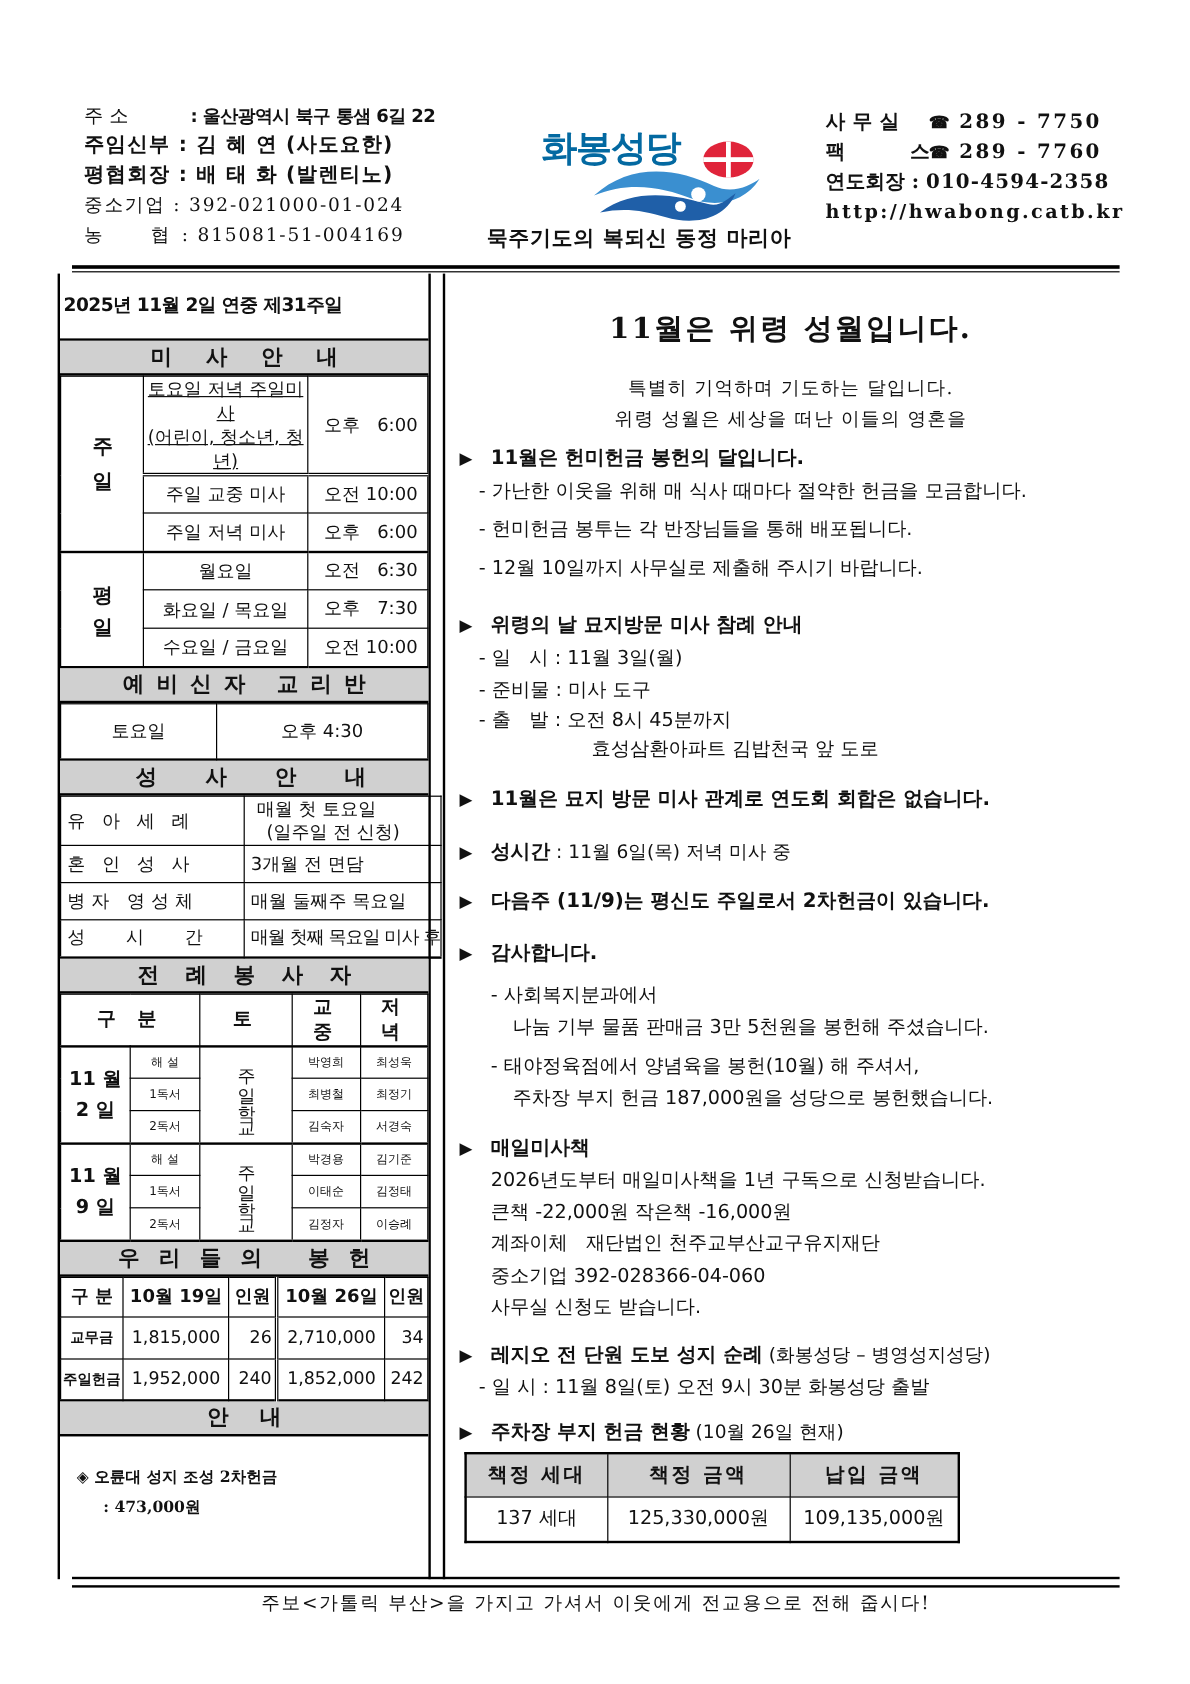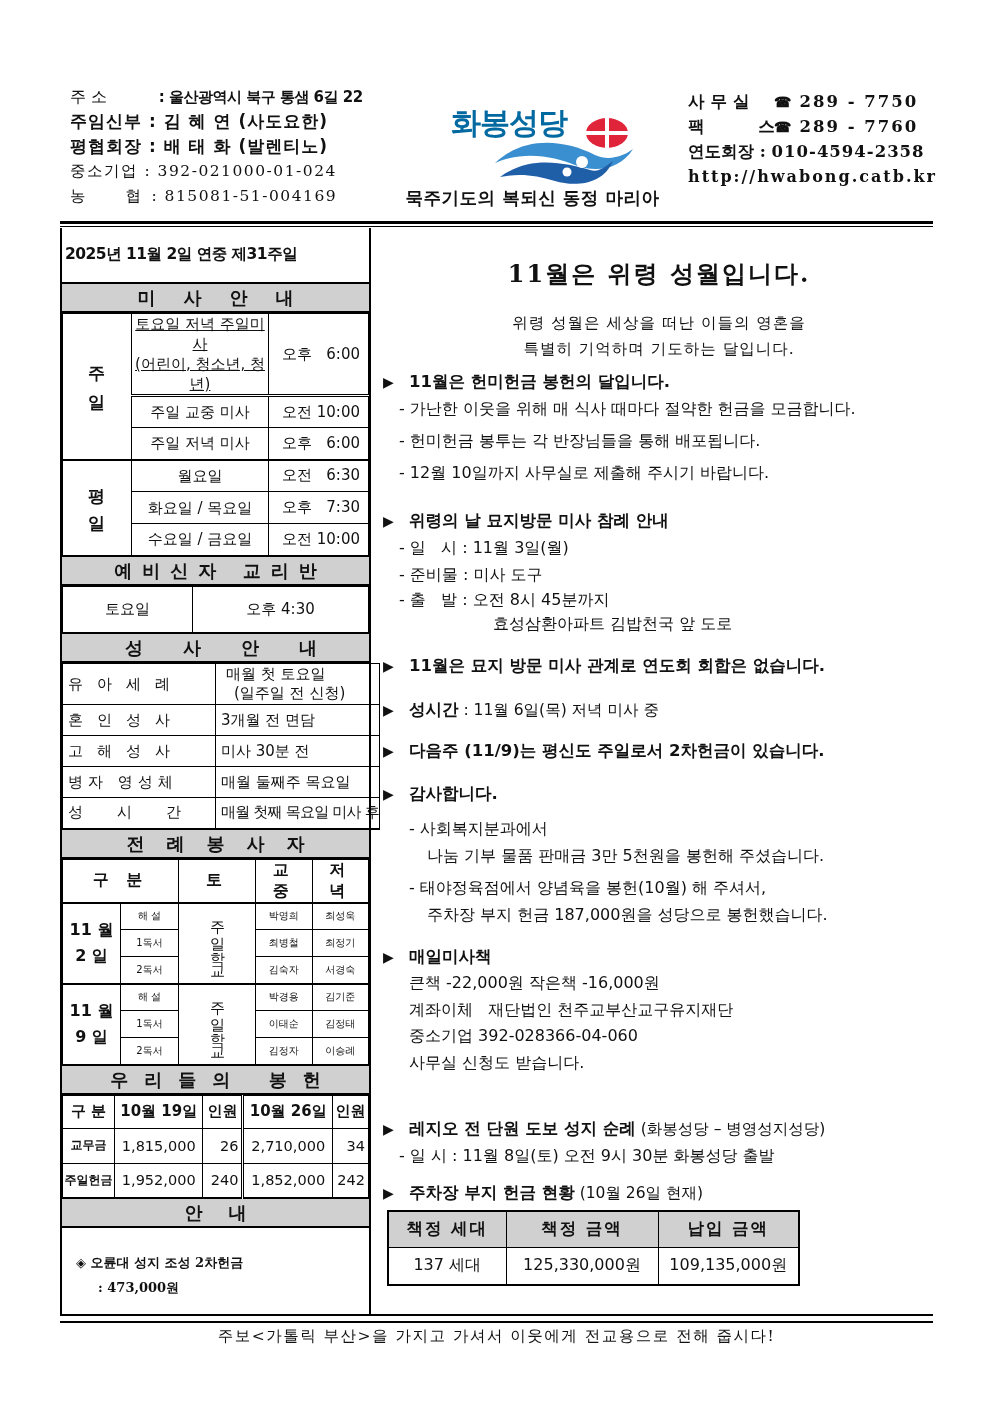--- a/index.html
+++ b/index.html
@@ -23,21 +23,21 @@
   .hdr-right .lbl { display: inline-block; width: 86px; letter-spacing: 6px; }
   .hdr-right .tel { margin-right: 8px; font-size: 14px; }
   .hdr-right .num { letter-spacing: 2px; }
   .hdr-right .url { letter-spacing: 2px; font-size: 16px; }
 
   .dbl-rule { position: absolute; left: 60px; width: 873px; }
   .dbl-rule .thick { height: 3px; background: #000; }
   .dbl-rule .thin { height: 1px; background: #000; margin-top: 2px; }
 
   
-  .left-col { position: absolute; left: 60px; top: 228px; width: 311px; height: 1088px; border-left: 2px solid #000; border-right: 2px solid #000; }
+  .left-col { position: absolute; left: 48px; top: 228px; width: 311px; height: 1088px; border-left: 2px solid #000; border-right: 2px solid #000; }
   .col-divider { position: absolute; left: 369px; top: 228px; width: 2px; height: 1088px; background: #000; }
 
   .date-box { height: 56px; line-height: 52px; font-size: 15.5px; font-weight: bold; padding-left: 3px; border-bottom: 2px solid #000; letter-spacing: -0.5px; white-space: nowrap; }
 
   .sec-head { height: 29px; line-height: 28px; background: #d0d0d0; text-align: center; font-size: 18px; font-weight: bold; border-bottom: 2px solid #000; }
   .sec-head.wide { letter-spacing: 28px; padding-left: 28px; }
   .sec-head.mid { letter-spacing: 10px; padding-left: 10px; }
   .sec-head.wide2 { letter-spacing: 40px; padding-left: 51px; }
 
   table { border-collapse: collapse; width: 100%; }
@@ -189,24 +189,20 @@
       <td class="r2">
             <div>매월 첫 토요일</div>
             <div style="padding-left:8px;">(일주일 전 신청)</div>
           </td>
     </tr>
     <tr>
           <td class="l">혼인성사</td>
           <td>3개월 전 면담</td>
         </tr>
     <tr>
-          <td class="l">고해성사</td>
-          <td>미사 30분 전</td>
-        </tr>
-    <tr>
           <td class="l tight">병자 영성체</td>
           <td>매월 둘째주 목요일</td>
         </tr>
     <tr style="border-bottom:2px solid #000;">
           <td class="l wide">성시간</td>
           <td style="letter-spacing:-0.8px;">매월 첫째 목요일 미사 후</td>
         </tr>
   </tbody>
     </table>
 
@@ -293,22 +289,22 @@
   <div class="notice">
     <div><span>◈</span> <span>오륜대 성지 조성 2차헌금</span></div>
     <div class="l2">: 473,000원</div>
   </div>
 </div>
 <div class="col-divider"></div>
 
 <div class="right-col">
   <div class="main-title">11월은 위령 성월입니다.</div>
   <div class="subtitle">
+    <div>특별히 기억하며 기도하는 달입니다.</div>
     <div>위령 성월은 세상을 떠난 이들의 영혼을</div>
-    <div>특별히 기억하며 기도하는 달입니다.</div>
   </div>
 
   <div class="item" style="top:141px;">
     <div class="h"><span class="arrow">▶</span><span>11월은 헌미헌금 봉헌의 달입니다.</span></div>
     <div class="ln sm">- 가난한 이웃을 위해 매 식사 때마다 절약한 헌금을 모금합니다.</div>
     <div class="ln sm" style="margin-top:5px;">- 헌미헌금 봉투는 각 반장님들을 통해 배포됩니다.</div>
     <div class="ln sm" style="margin-top:5px;">- 12월 10일까지 사무실로 제출해 주시기 바랍니다.</div>
   </div>
 
   <div class="item" style="top:280px;">
@@ -334,20 +330,21 @@
   <div class="item" style="top:553px;">
     <div class="h"><span class="arrow">▶</span><span>감사합니다.</span></div>
     <div class="ln sm" style="padding-left:26px;margin-top:8px;">- 사회복지분과에서</div>
     <div class="ln sm" style="padding-left:44px;">나눔 기부 물품 판매금 3만 5천원을 봉헌해 주셨습니다.</div>
     <div class="ln sm" style="padding-left:26px;margin-top:5px;">- 태야정육점에서 양념육을 봉헌(10월) 해 주셔서,</div>
     <div class="ln sm" style="padding-left:44px;">주차장 부지 헌금 187,000원을 성당으로 봉헌했습니다.</div>
   </div>
 
   <div class="item" style="top:716px;">
     <div class="h"><span class="arrow">▶</span><span>매일미사책</span></div>
+    <div class="ln b26">2026년도부터 매일미사책을 1년 구독으로 신청받습니다.</div>
     <div class="ln b26">큰책 -22,000원 작은책 -16,000원</div>
     <div class="ln b26" style="white-space:pre;">계좌이체   재단법인 천주교부산교구유지재단</div>
     <div class="ln b26">중소기업 392-028366-04-060</div>
     <div class="ln b26">사무실 신청도 받습니다.</div>
   </div>
 
   <div class="item" style="top:888px;">
     <div class="h"><span class="arrow">▶</span><span>레지오 전 단원 도보 성지 순례</span><span class="norm"> (화봉성당 – 병영성지성당)</span></div>
     <div class="ln sm">- 일 시 : 11월 8일(토) 오전 9시 30분 화봉성당 출발</div>
   </div>

